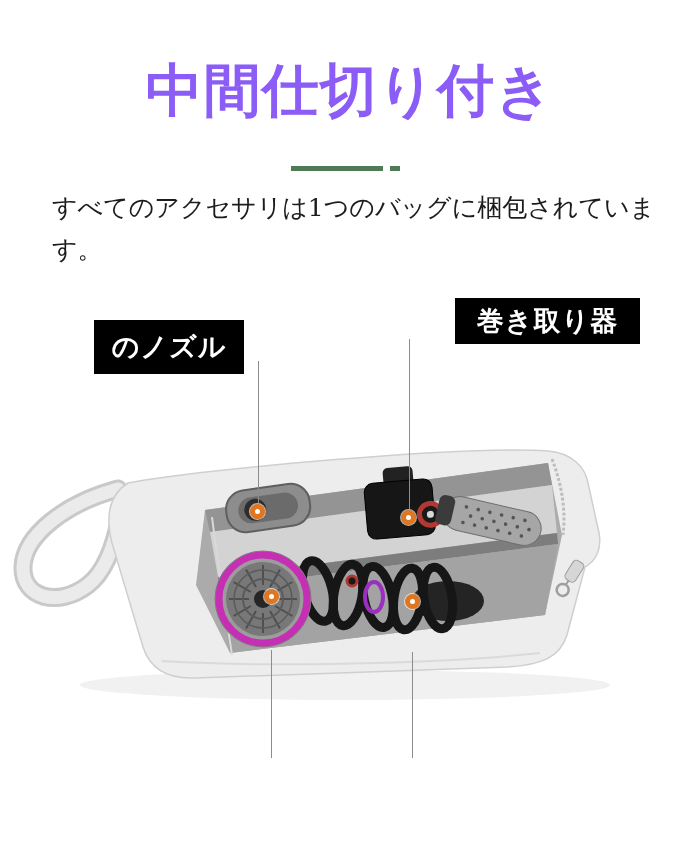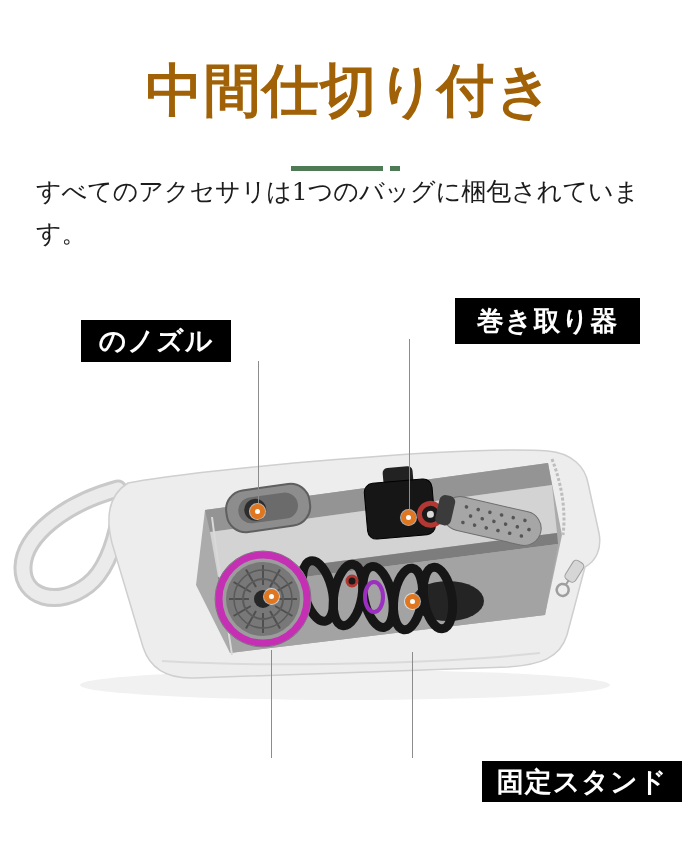--- a/index.html
+++ b/index.html
@@ -2,37 +2,37 @@
 <html style="--page-bg: #ffffff; --label-bg: #000000; --label-text: #ffffff; --accent-green: #4e7b56; --marker: #e0761f;"><head>
 <meta charset="utf-8">
 <style>
   html,body{margin:0;padding:0;background:#fff;}
   .canvas{
     position:relative;width:700px;height:850px;background:var(--page-bg,#ffffff);
     overflow:hidden;font-family:"DejaVu Sans","Liberation Sans",sans-serif;
   }
   .title{
     position:absolute;top:58px;left:0;width:700px;margin:0;text-align:center;
-    font-size:57px;font-weight:700;color:#a16207;letter-spacing:1px;line-height:1.15;
+    font-size:57px;font-weight:700;color:#8b5cf6;letter-spacing:1px;line-height:1.15;
   }
   .underline{position:absolute;height:5px;background:var(--accent-green,#4e7b56);}
   .u1{left:291px;top:166px;width:92px;}
   .u2{left:390px;top:166px;width:10px;}
   .desc{
     position:absolute;left:36px;top:171px;width:642px;
     font-family:"DejaVu Serif","Liberation Serif",serif;
     font-size:25px;line-height:1.68;color:#1c1c1c;
   }
-  .desc p{margin:0;}
+  .desc p{margin:16px;}
   .pill{
     position:absolute;background:var(--label-bg,#000000);color:var(--label-text,#ffffff);
     display:flex;align-items:center;justify-content:center;
     font-weight:700;font-size:27px;letter-spacing:1px;white-space:nowrap;
   }
-  #pill-nozzle{left:81px;top:320px;width:150px;height:42px;}
+  #pill-nozzle{left:94px;top:320px;width:150px;height:54px;}
   #pill-winder{left:455px;top:298px;width:185px;height:46px;}
   #pill-dryer{left:62px;top:761px;width:238px;height:41px;}
   #pill-stand{left:482px;top:761px;width:200px;height:41px;}
   .cline{position:absolute;width:1px;background:#8c8c8c;}
   #line-nozzle{left:258px;top:361px;height:142px;}
   #line-winder{left:409px;top:339px;height:170px;}
   #line-dryer{left:271px;top:650px;height:108px;}
   #line-stand{left:412px;top:652px;height:106px;}
   .marker{
     position:absolute;width:15px;height:15px;border-radius:50%;
@@ -172,15 +172,14 @@
   <div class="cline" id="line-dryer"></div>
   <div class="cline" id="line-stand"></div>
 
   <div class="marker" id="marker-nozzle"></div>
   <div class="marker" id="marker-winder"></div>
   <div class="marker" id="marker-dryer"></div>
   <div class="marker" id="marker-stand"></div>
 
   <div class="pill" id="pill-nozzle">のノズル</div>
   <div class="pill" id="pill-winder">巻き取り器</div>
-  <div class="pill" id="pill-stand">固定スタンド</div>
 
 </div>
 
 </body></html>

